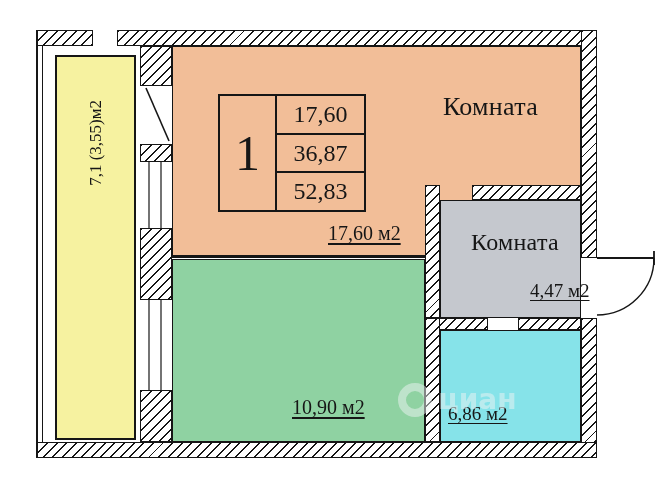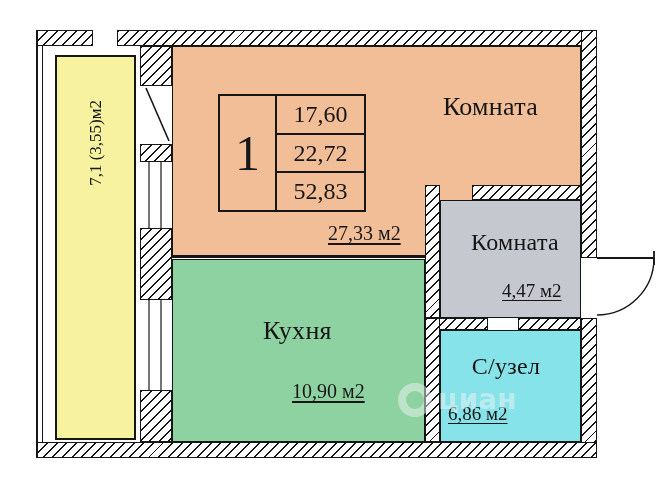--- a/index.html
+++ b/index.html
@@ -68,35 +68,33 @@
   <div class="w" style="left:140px;top:144px;width:32px;height:18px"></div>
   <div class="w" style="left:140px;top:228px;width:32px;height:72px"></div>
   <div class="w" style="left:140px;top:390px;width:32px;height:52px"></div>
 
   <div class="line" style="left:172px;top:255px;width:253px;height:3px"></div>
 
   <div class="legend">
     <div class="legend-one">1</div>
     <div class="legend-vals">
       <div class="cell">17,60</div>
-      <div class="cell">22,72</div>
+      <div class="cell">36,87</div>
       <div class="cell">52,83</div>
     </div>
   </div>
 
   <div class="lbl" style="left:408px;top:92px;width:165px">Комната</div>
-  <div class="area" style="left:328px;top:222px">27,33 м2</div>
+  <div class="area" style="left:328px;top:222px">17,60 м2</div>
 
-  <div class="lbl" style="left:240px;top:316px;width:115px">Кухня</div>
-  <div class="area" style="left:292px;top:380px">10,90 м2</div>
+  <div class="area" style="left:292px;top:396px">10,90 м2</div>
 
   <div class="lbl lbl-sm" style="left:447px;top:229px;width:136px">Комната</div>
-  <div class="area area-sm" style="left:502px;top:280px">4,47 м2</div>
+  <div class="area area-sm" style="left:530px;top:280px">4,47 м2</div>
 
-  <div class="lbl lbl-sm" style="left:450px;top:353px;width:112px">С/узел</div>
   <div class="area area-sm" style="left:448px;top:403px">6,86 м2</div>
 
   <div class="balcony-label">
     <span>7,1 (3,55)м2</span>
   </div>
 
   <svg class="decor" width="664" height="502" viewBox="0 0 664 502">
 
     <line x1="146" y1="88" x2="169" y2="141" stroke="#161616" stroke-width="1.6"></line>
 

